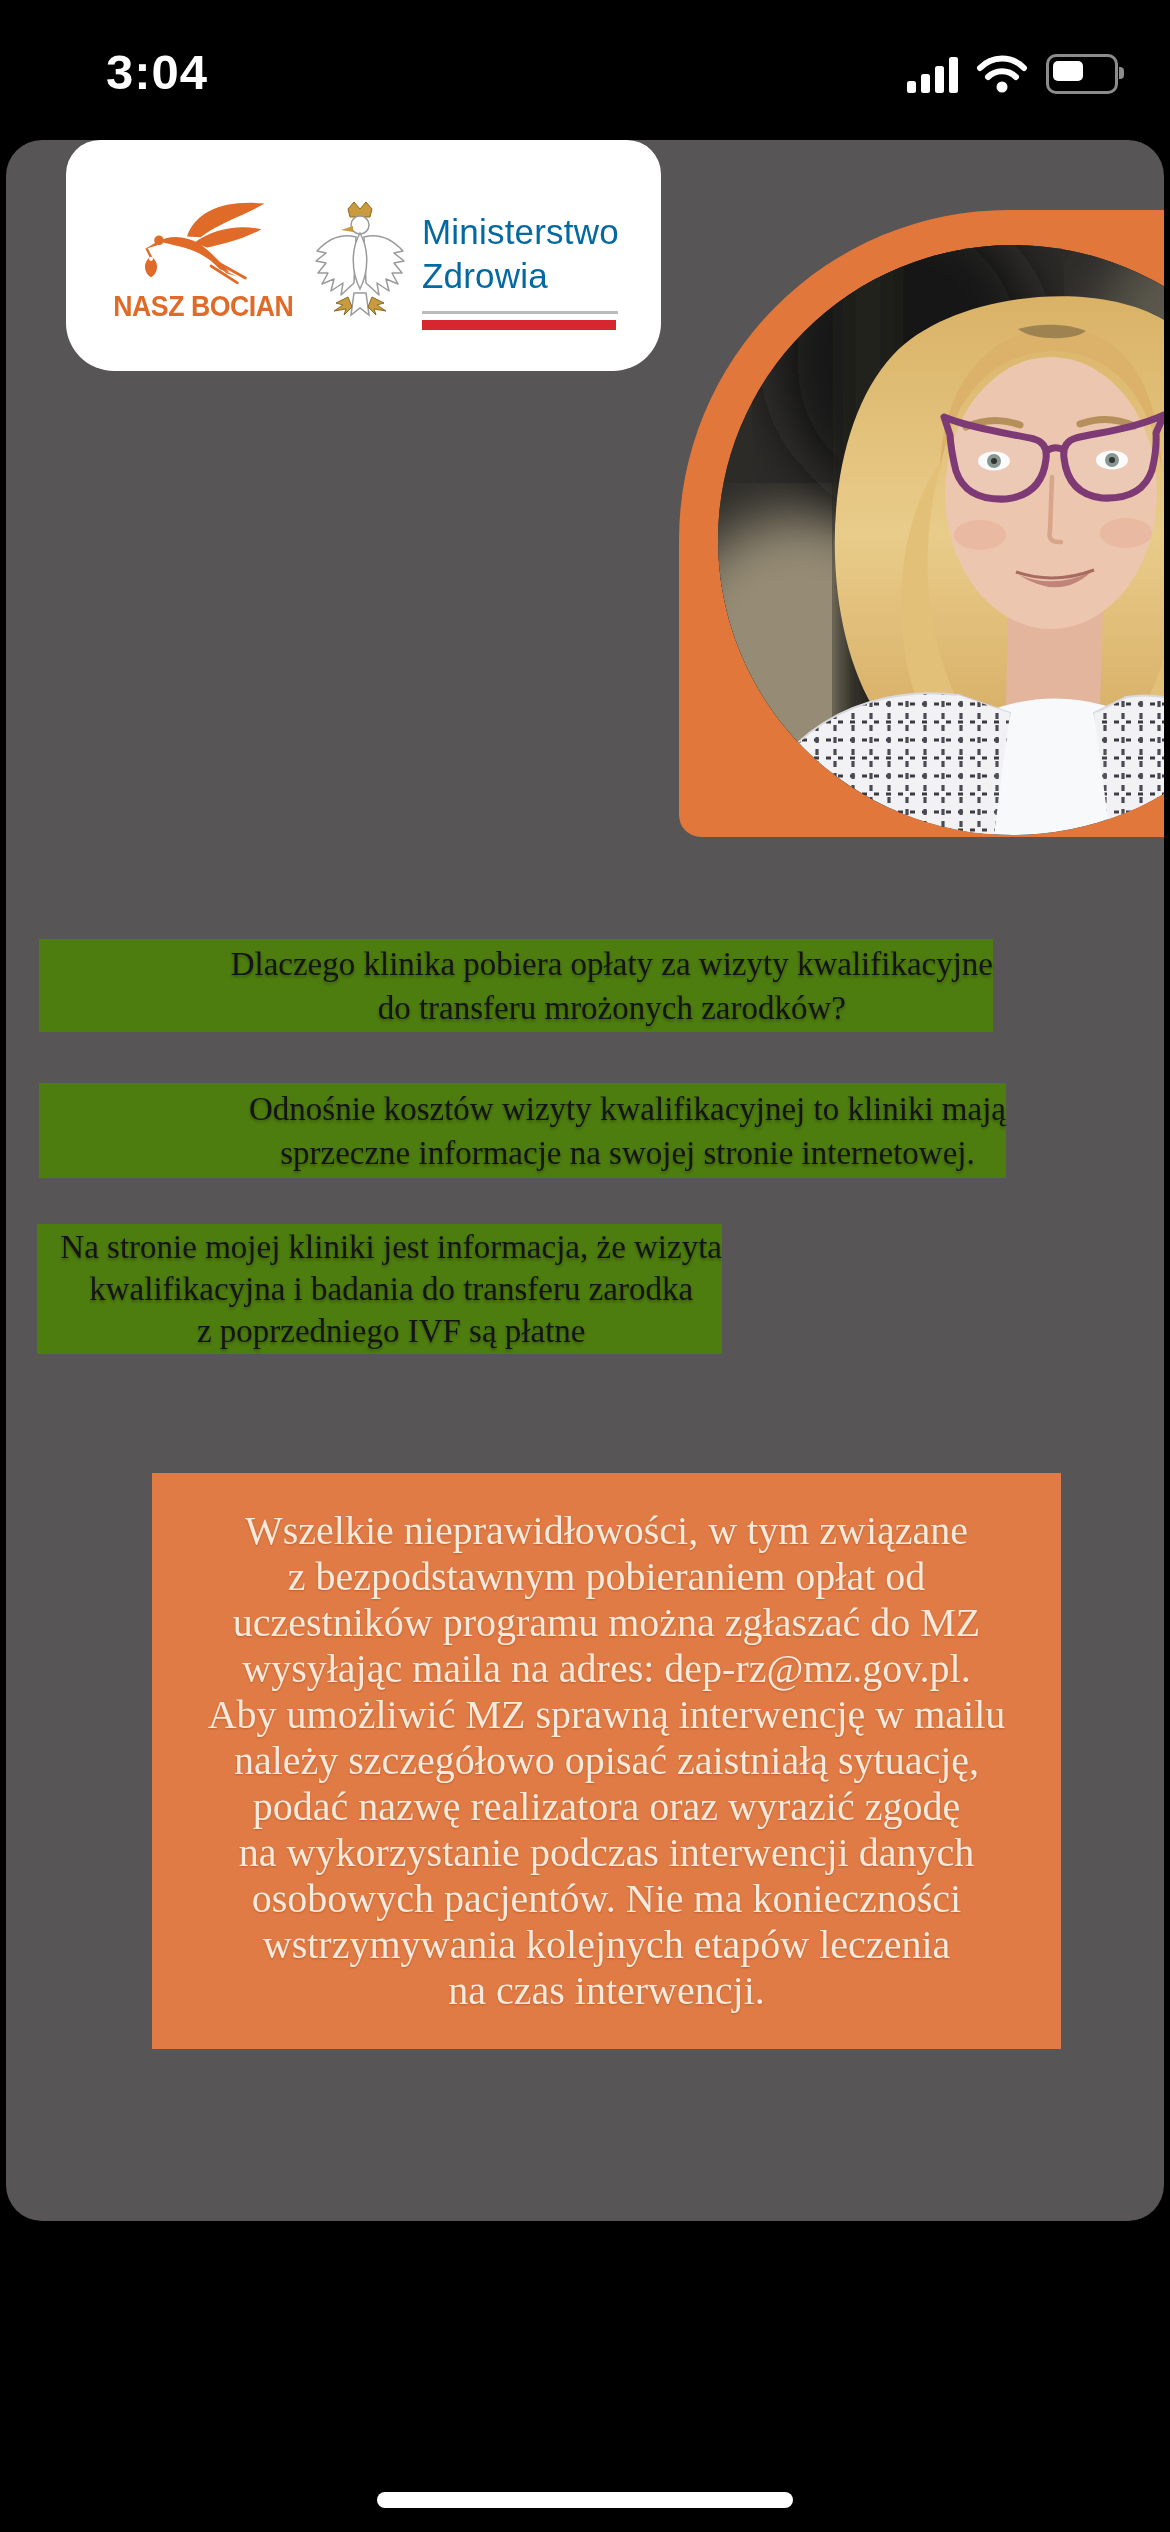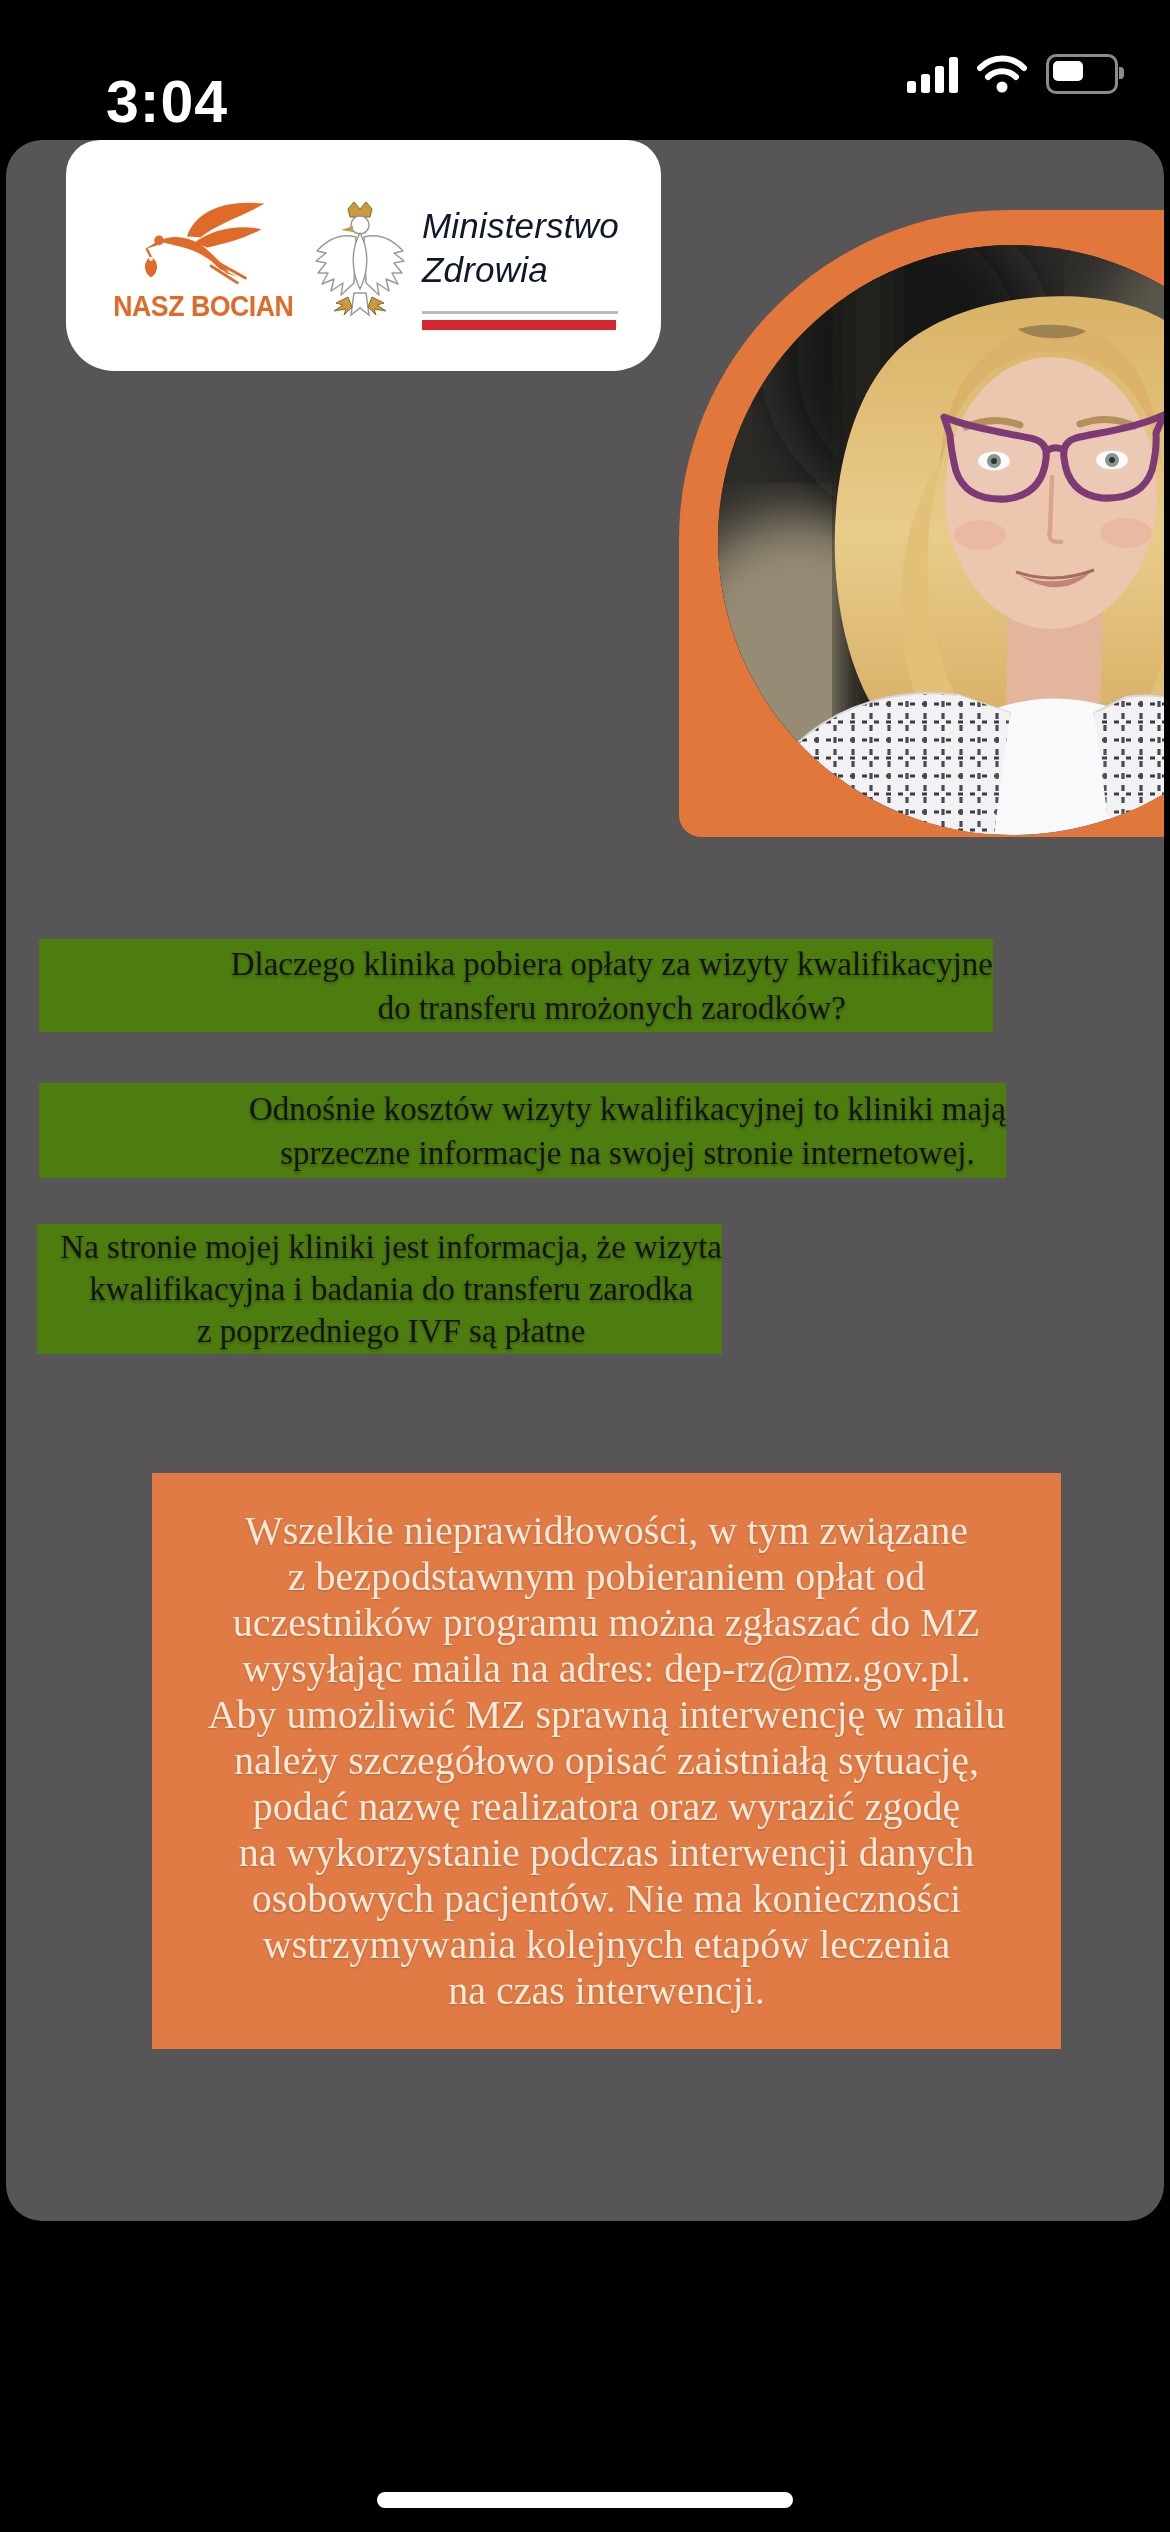--- a/index.html
+++ b/index.html
@@ -1,21 +1,21 @@
 <!DOCTYPE html>
 <html><head>
 <meta charset="utf-8">
 <style>
   html,body{margin:0;padding:0;background:#000;}
   body{width:1170px;height:2532px;position:relative;overflow:hidden;
        font-family:"Liberation Sans",sans-serif;-webkit-font-smoothing:antialiased;}
 
   
   .statusbar{position:absolute;left:0;top:0;width:1170px;height:140px;background:#000;z-index:5;}
-  .time{position:absolute;left:106px;top:44px;color:#fff;font-size:59px;font-weight:700;letter-spacing:1px;margin-top:24px;}
+  .time{position:absolute;left:106px;top:44px;color:#fff;font-size:49px;font-weight:700;letter-spacing:1px;}
   .sb-icons{position:absolute;right:52px;top:54px;display:flex;align-items:center;gap:18px;}
   .signal{display:flex;align-items:flex-end;gap:5px;height:38px;}
   .signal i{display:block;width:9px;background:#fff;border-radius:2.5px;}
   .signal i:nth-child(1){height:12px}.signal i:nth-child(2){height:19px}
   .signal i:nth-child(3){height:27px}.signal i:nth-child(4){height:36px}
   .battery{position:relative;width:66px;height:34px;border:3px solid rgba(255,255,255,.55);
            border-radius:10px;}
   .battery .fill{position:absolute;left:4px;top:4px;width:30px;height:20px;background:#fff;border-radius:5px;}
   .battery .cap{position:absolute;right:-9px;top:10px;width:5px;height:12px;
                 background:rgba(255,255,255,.55);border-radius:0 4px 4px 0;}
@@ -25,22 +25,22 @@
          background:#575555;border-radius:36px;overflow:hidden;}
 
   
   .logo-card{position:absolute;left:60px;top:0;width:595px;height:231px;background:#fff;
              border-radius:34px 34px 48px 48px;}
   .stork{position:absolute;left:74px;top:58px;width:134px;height:96px;}
   .bocian-label{position:absolute;left:40px;top:150px;width:180px;text-align:center;
                 color:#E06A28;font-weight:700;font-size:29px;letter-spacing:-0.5px;
                 transform:scaleX(.92);transform-origin:center;white-space:nowrap;}
   .eagle{position:absolute;left:244px;top:58px;width:100px;height:132px;}
-  .ministry-label{position:absolute;left:356px;top:64px;color:#0f172a;font-size:35px;
-                  line-height:44px;white-space:pre-line;letter-spacing:.2px;font-style:italic;}
+  .ministry-label{position:absolute;left:356px;top:70px;color:#0369a1;font-size:35px;
+                  line-height:44px;white-space:pre-line;letter-spacing:.2px;}
   .ministry-grayline{position:absolute;left:356px;top:171px;width:196px;height:3px;background:#BBBBBB;}
   .ministry-redbar{position:absolute;left:356px;top:180px;width:194px;height:10px;background:#D62730;}
 
   
   .photo-wrap{position:absolute;left:673px;top:70px;width:485px;height:627px;
               background:#E2773C;border-radius:330px 0 0 22px;overflow:hidden;}
   .photo-circle{position:absolute;left:39px;top:35px;width:590px;height:590px;border-radius:50%;
                 overflow:hidden;background:#2e2d2a;}
   .photo-circle svg{display:block;}
 

